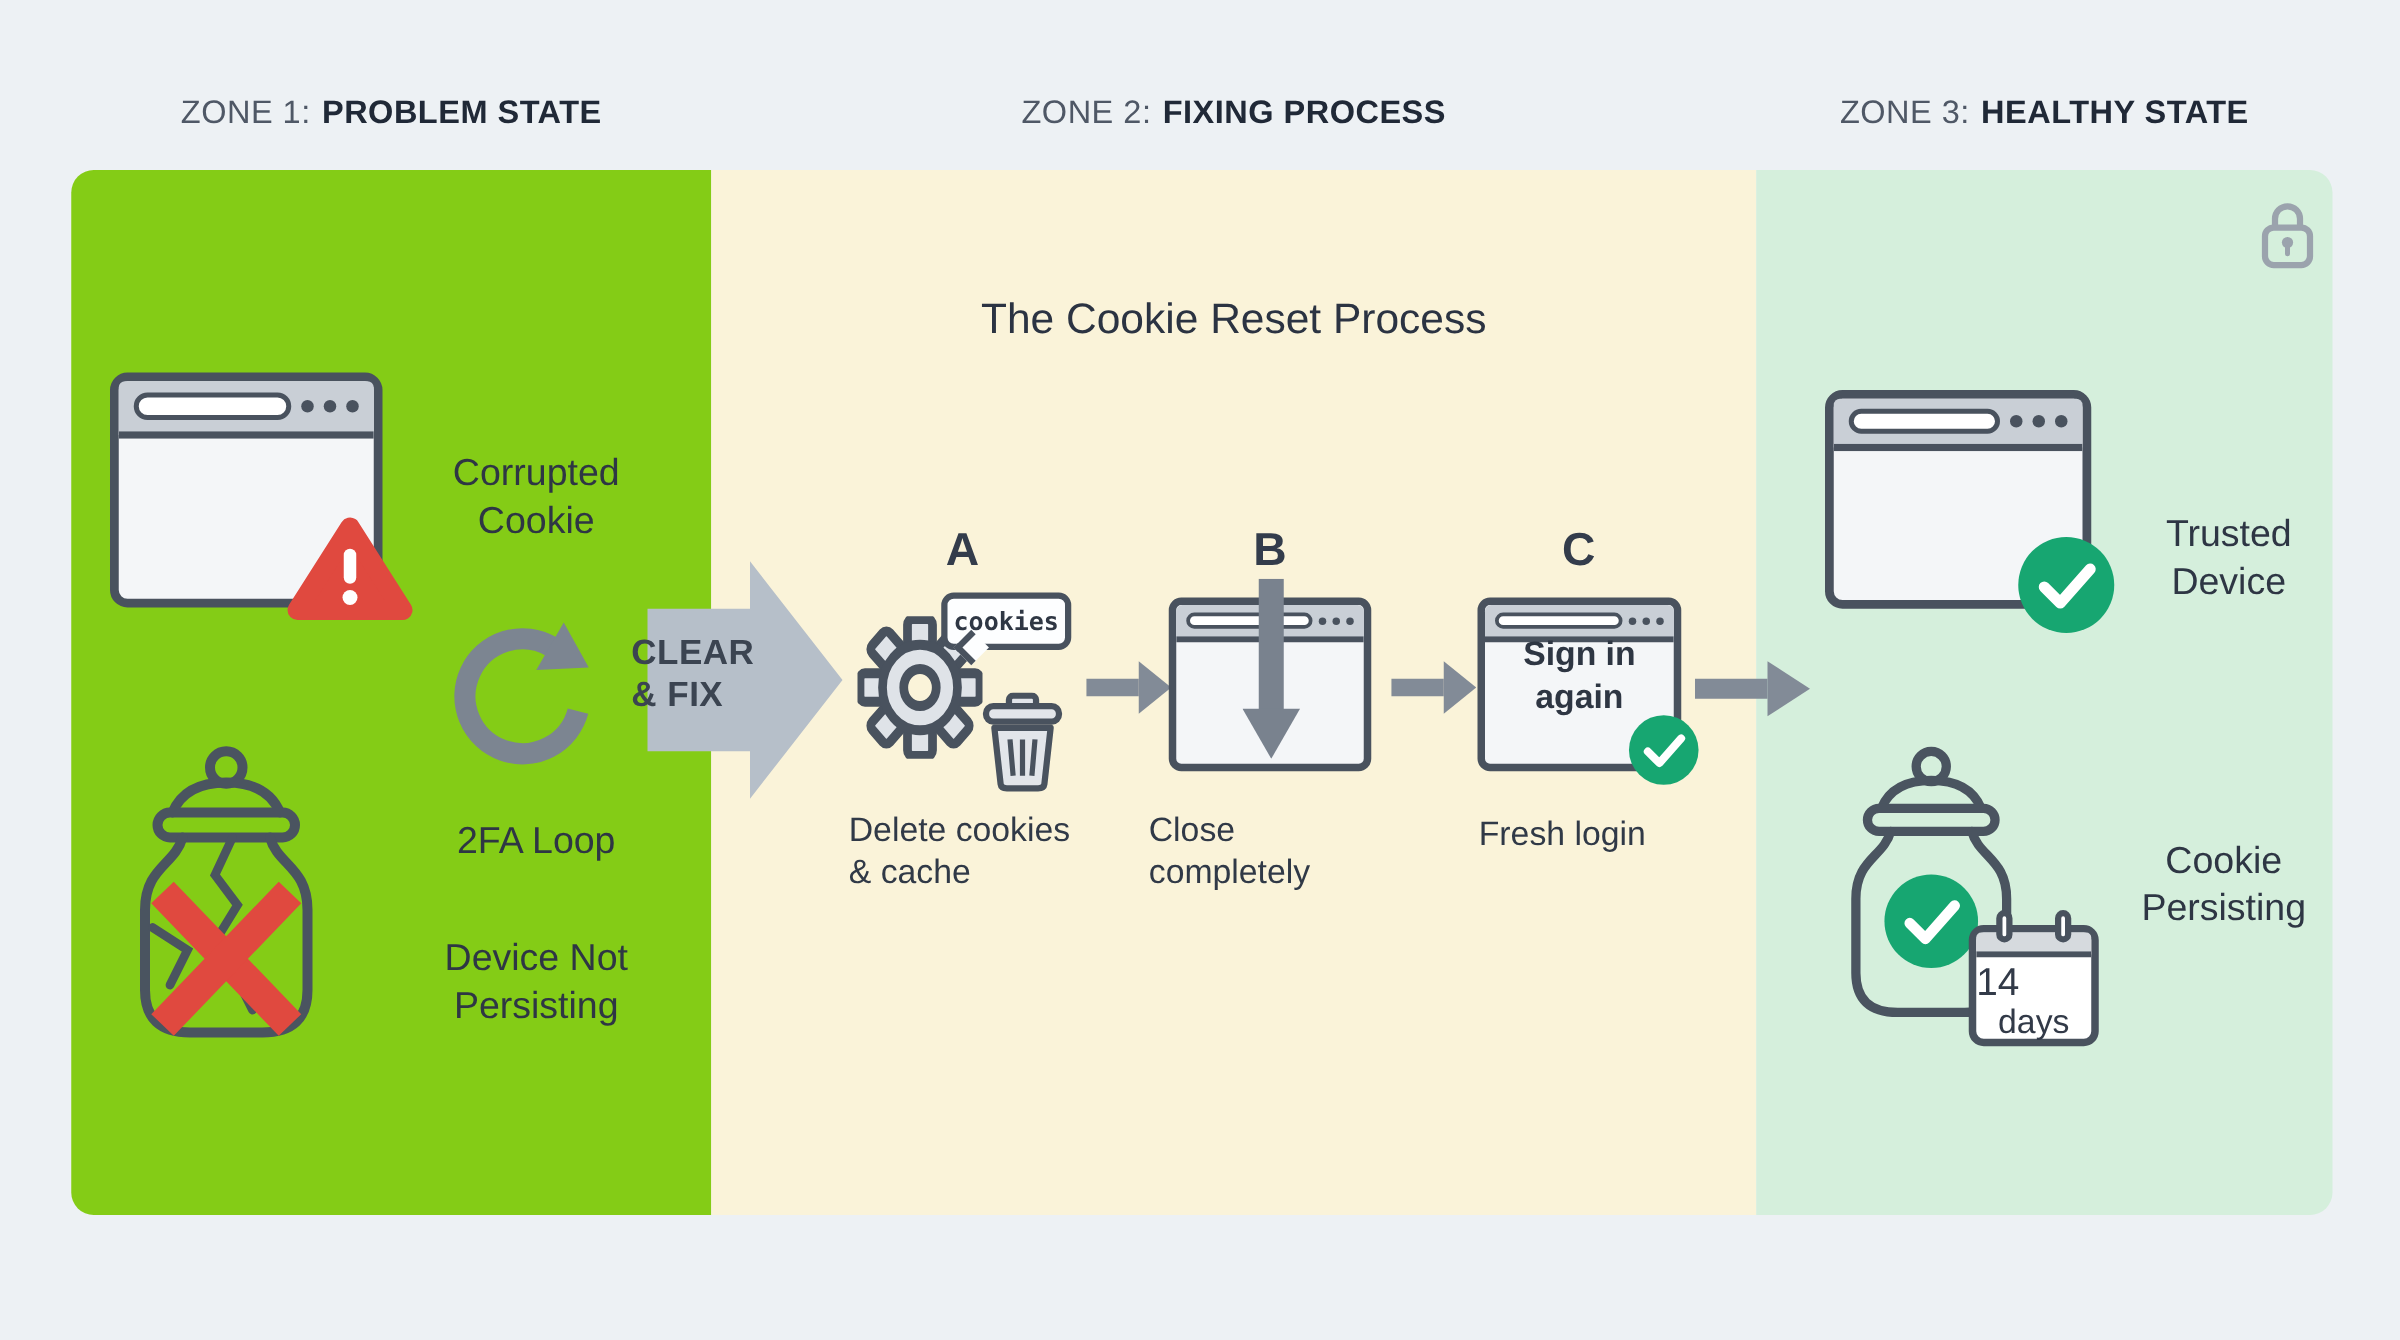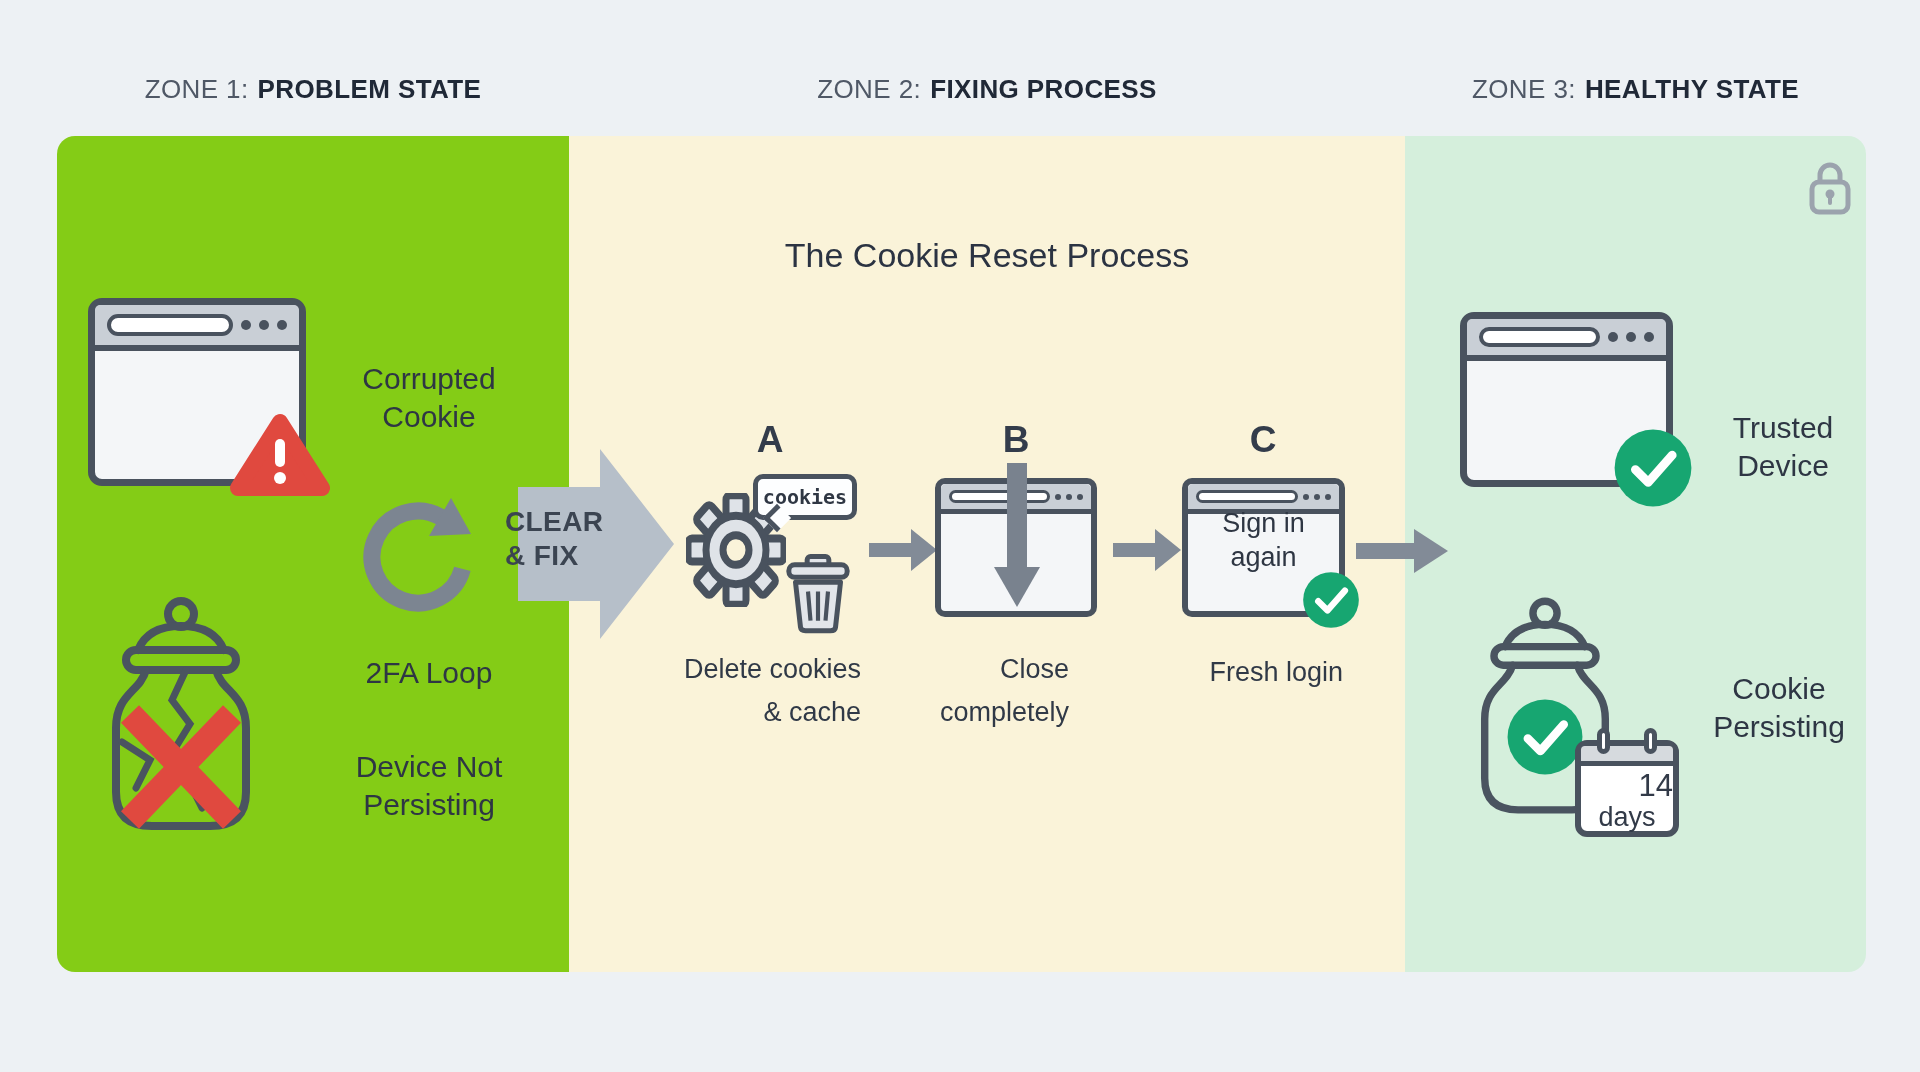--- a/index.html
+++ b/index.html
@@ -12,21 +12,21 @@
   .zone-header b { color:#202937; font-weight:700; margin-left:9px; letter-spacing:.4px; }
 
   .zone-band { position:absolute; top:136px; height:836px; }
   .zone1 { left:57px;  width:512px; background:#84cc16; border-radius:18px 0 0 18px; }
   .zone2 { left:569px; width:836px; background:#faf3d9; }
   .zone3 { left:1405px;width:461px; background:#d5efdc; border-radius:0 18px 18px 0; }
 
   .abs { position:absolute; }
 
   .side-label  { position:absolute; text-align:center; font-size:30px; line-height:38px; color:#2e3644; }
-  .step-label  { position:absolute; text-align:right; font-size:27px; line-height:43px; color:#303947; }
+  .step-label  { position:absolute; text-align:left; font-size:27px; line-height:33px; color:#303947; }
   .step-letter { position:absolute; text-align:center; font-size:37px; font-weight:700; color:#333c4b; }
   .zone2-title { position:absolute; left:0; top:100px; width:836px; text-align:center;
                  font-size:34px; font-weight:500; color:#2b3342; }
 
   .browser { position:absolute; border:7px solid #49525e; border-radius:14px; background:#f4f6f8; }
   .browser .bar { display:flex; align-items:center; gap:8px; background:#c9cfd6;
                   border-bottom:6px solid #49525e; border-radius:5px 5px 0 0; padding:0 12px; height:46px; }
   .pill { flex:1; background:#ffffff; border:4px solid #49525e; border-radius:99px; height:22px; }
   .dot  { width:10px; height:10px; background:#49525e; border-radius:50%; flex:0 0 auto; }
   .b-med  { border-width:7px; }
@@ -47,21 +47,21 @@
                    transform:rotate(45deg); }
 
   .clear-fix-text { position:absolute; text-align:left; font-weight:700; font-size:28px;
                     line-height:34px; color:#3b4451; letter-spacing:.4px; }
   .clear-fix-text span { display:block; }
 
   .calendar { position:absolute; background:#ffffff; border:6px solid #49525e; border-radius:12px; }
   .cal-head { height:20px; background:#d6dade; border-bottom:5px solid #49525e; border-radius:4px 4px 0 0; }
   .ring { position:absolute; top:-18px; width:13px; height:26px; background:#ffffff;
           border:5px solid #49525e; border-radius:7px; }
-  .cal-num  { text-align:right; font-size:31px; line-height:33px; margin-top:3px; color:#323a48; }
+  .cal-num  { text-align:left; font-size:31px; line-height:33px; margin-top:3px; color:#323a48; }
   .cal-unit { text-align:center; font-size:27px; line-height:30px; color:#323a48; }
 </style>
 </head>
 <body>
 
 <div class="canvas">
 
   <div class="zone-header" style="left:57px;width:512px;">
     <span>ZONE 1:</span>
     <b>PROBLEM STATE</b>
@@ -175,21 +175,21 @@
       <rect x="13" y="0" width="20" height="108" fill="#79828e"></rect>
       <polygon points="0,104 46,104 23,144" fill="#79828e"></polygon>
     </svg>
     <div class="step-label" style="left:350px;top:512px;width:150px;">Close completely</div>
 
     <svg class="abs" style="left:544px;top:392px;" width="68" height="44" viewBox="0 0 68 44">
       <rect x="0" y="15" width="42" height="14" fill="#828b97"></rect>
       <polygon points="42,1 42,43 68,22" fill="#828b97"></polygon>
     </svg>
 
-    <div class="browser b-small" style="left:613px;top:342px;width:163px;height:139px;">
+    <div class="browser b-small" style="left:613px;top:342px;width:163px;height:139px;font-weight:bold;">
       <div class="bar">
         <div class="pill"></div>
         <div class="dot"></div>
         <div class="dot"></div>
         <div class="dot"></div>
       </div>
       <div class="signin-text">Sign in again</div>
     </div>
     <svg class="abs" style="left:733px;top:435px;" width="58" height="58" viewBox="0 0 100 100">
       <circle cx="50" cy="50" r="48" fill="#17a671"></circle>

